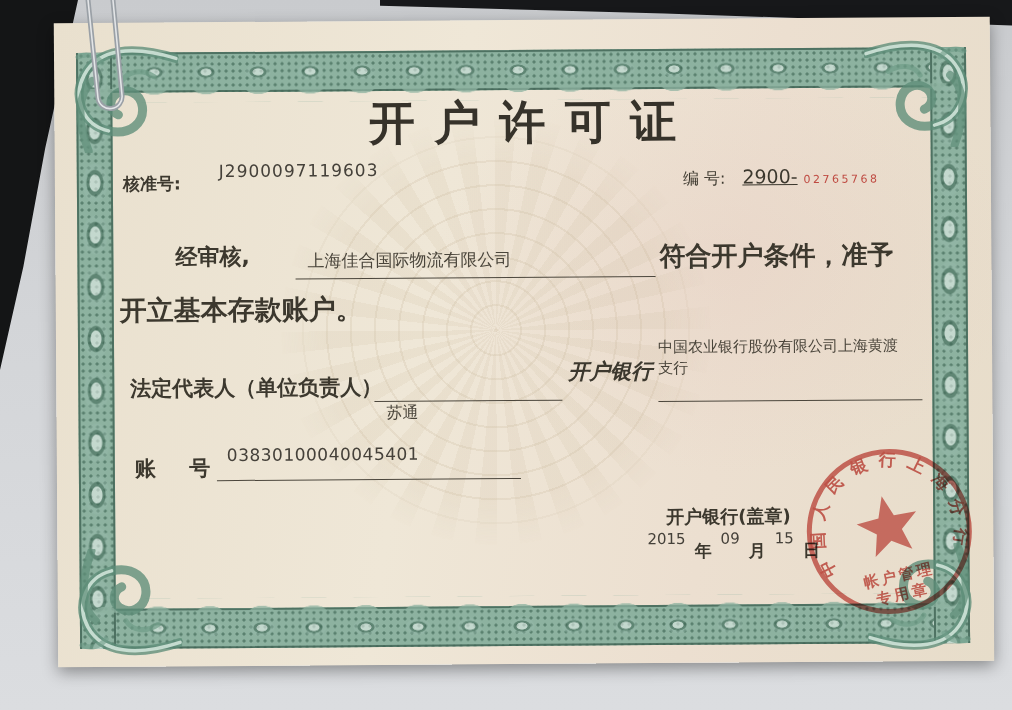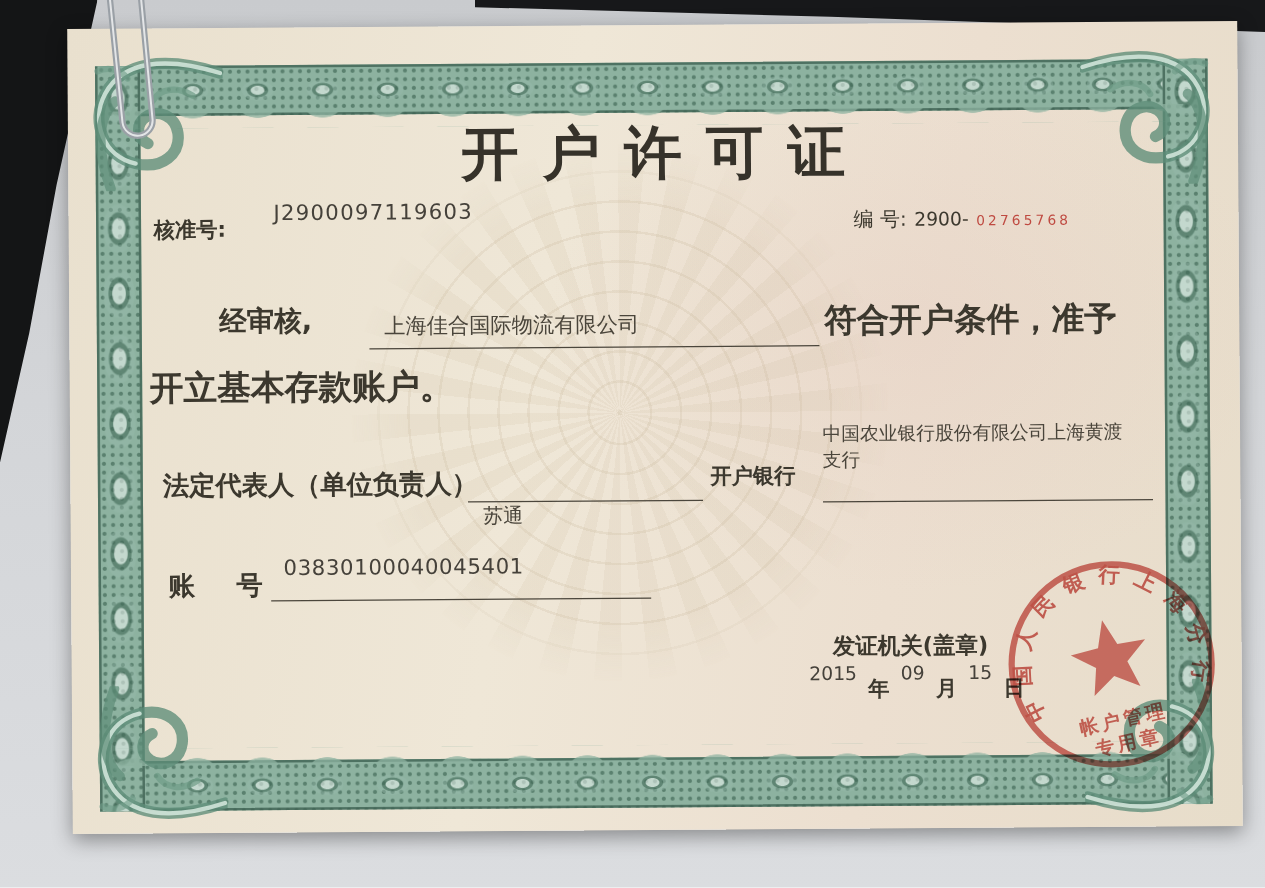--- a/index.html
+++ b/index.html
@@ -85,29 +85,29 @@
   .title{
     left:0;right:0;top:72px;text-align:center;
     font-family:"DejaVu Serif","Liberation Serif",serif;
     font-size:46px;font-weight:700;letter-spacing:.42em;padding-left:.42em;
     color:#36322a;
   }
   .lbl{font-weight:700;}
   .approval-label{left:68px;top:150px;font-size:17px;}
   .approval-value{left:164px;top:139px;font-size:17px;letter-spacing:1px;color:#45413a;}
   .serial{left:628px;top:147px;font-size:16px;}
-  .serial .prefix{font-size:15px;margin-left:6px;}
+  .serial .prefix{font-size:19px;margin-left:17px;text-decoration:underline;}
   .serial .red{font-size:11px;letter-spacing:2.5px;margin-left:6px;color:#bf4a41;}
   .audit-prefix{left:120px;top:220px;font-size:22px;font-weight:700;}
   .company-name{left:252px;top:228px;font-size:17px;color:#4a453b;}
   .audit-suffix{left:604px;top:220px;font-size:26px;font-weight:700;}
   .line2{left:64px;top:270px;font-size:27px;font-weight:700;}
   .rep-label{left:74px;top:352px;font-size:21px;}
   .rep-name{left:330px;top:346px;font-size:16px;color:#4a453b;margin-top:36px;}
-  .bank-label{left:512px;top:350px;font-size:17px;}
+  .bank-label{left:512px;top:338px;font-size:21px;font-style:italic;}
   .bank-name{left:602px;top:318px;width:252px;font-size:15px;line-height:1.4;white-space:normal;color:#4a453b;}
   .acct-label{left:78px;top:432px;font-size:21px;word-spacing:26px;}
   .acct-number{left:170px;top:423px;font-size:17px;letter-spacing:.5px;color:#45413a;}
   .issuer-label{left:609px;top:486px;font-size:18px;}
   .dateline{left:590px;top:512px;font-size:16px;display:flex;align-items:flex-start;}
   .dateline .num{font-size:15px;color:#45413a;transform:translateY(-1px);}
   .dateline .unit{font-size:17px;font-weight:700;transform:translateY(9px);margin:0 9px;}
   .rule{position:absolute;height:0;border-bottom:1.5px solid #4b463c;}
   .u-company{left:240px;top:257px;width:360px;}
   .u-rep{left:318px;top:380px;width:188px;}
@@ -195,21 +195,21 @@
   <div class="rule u-rep"></div>
 
   <div class="t lbl bank-label">开户银行</div>
   <div class="t bank-name">中国农业银行股份有限公司上海黄渡支行</div>
   <div class="rule u-bank"></div>
 
   <div class="t lbl acct-label">账 号</div>
   <div class="t acct-number">03830100040045401</div>
   <div class="rule u-acct"></div>
 
-  <div class="t lbl issuer-label">发证机关(盖章)</div>
+  <div class="t lbl issuer-label">开户银行(盖章)</div>
 
   <div class="t dateline">
     <span class="num">2015</span>
     <span class="unit">年</span>
     <span class="num">09</span>
     <span class="unit">月</span>
     <span class="num">15</span>
     <span class="unit">日</span>
   </div>
 

